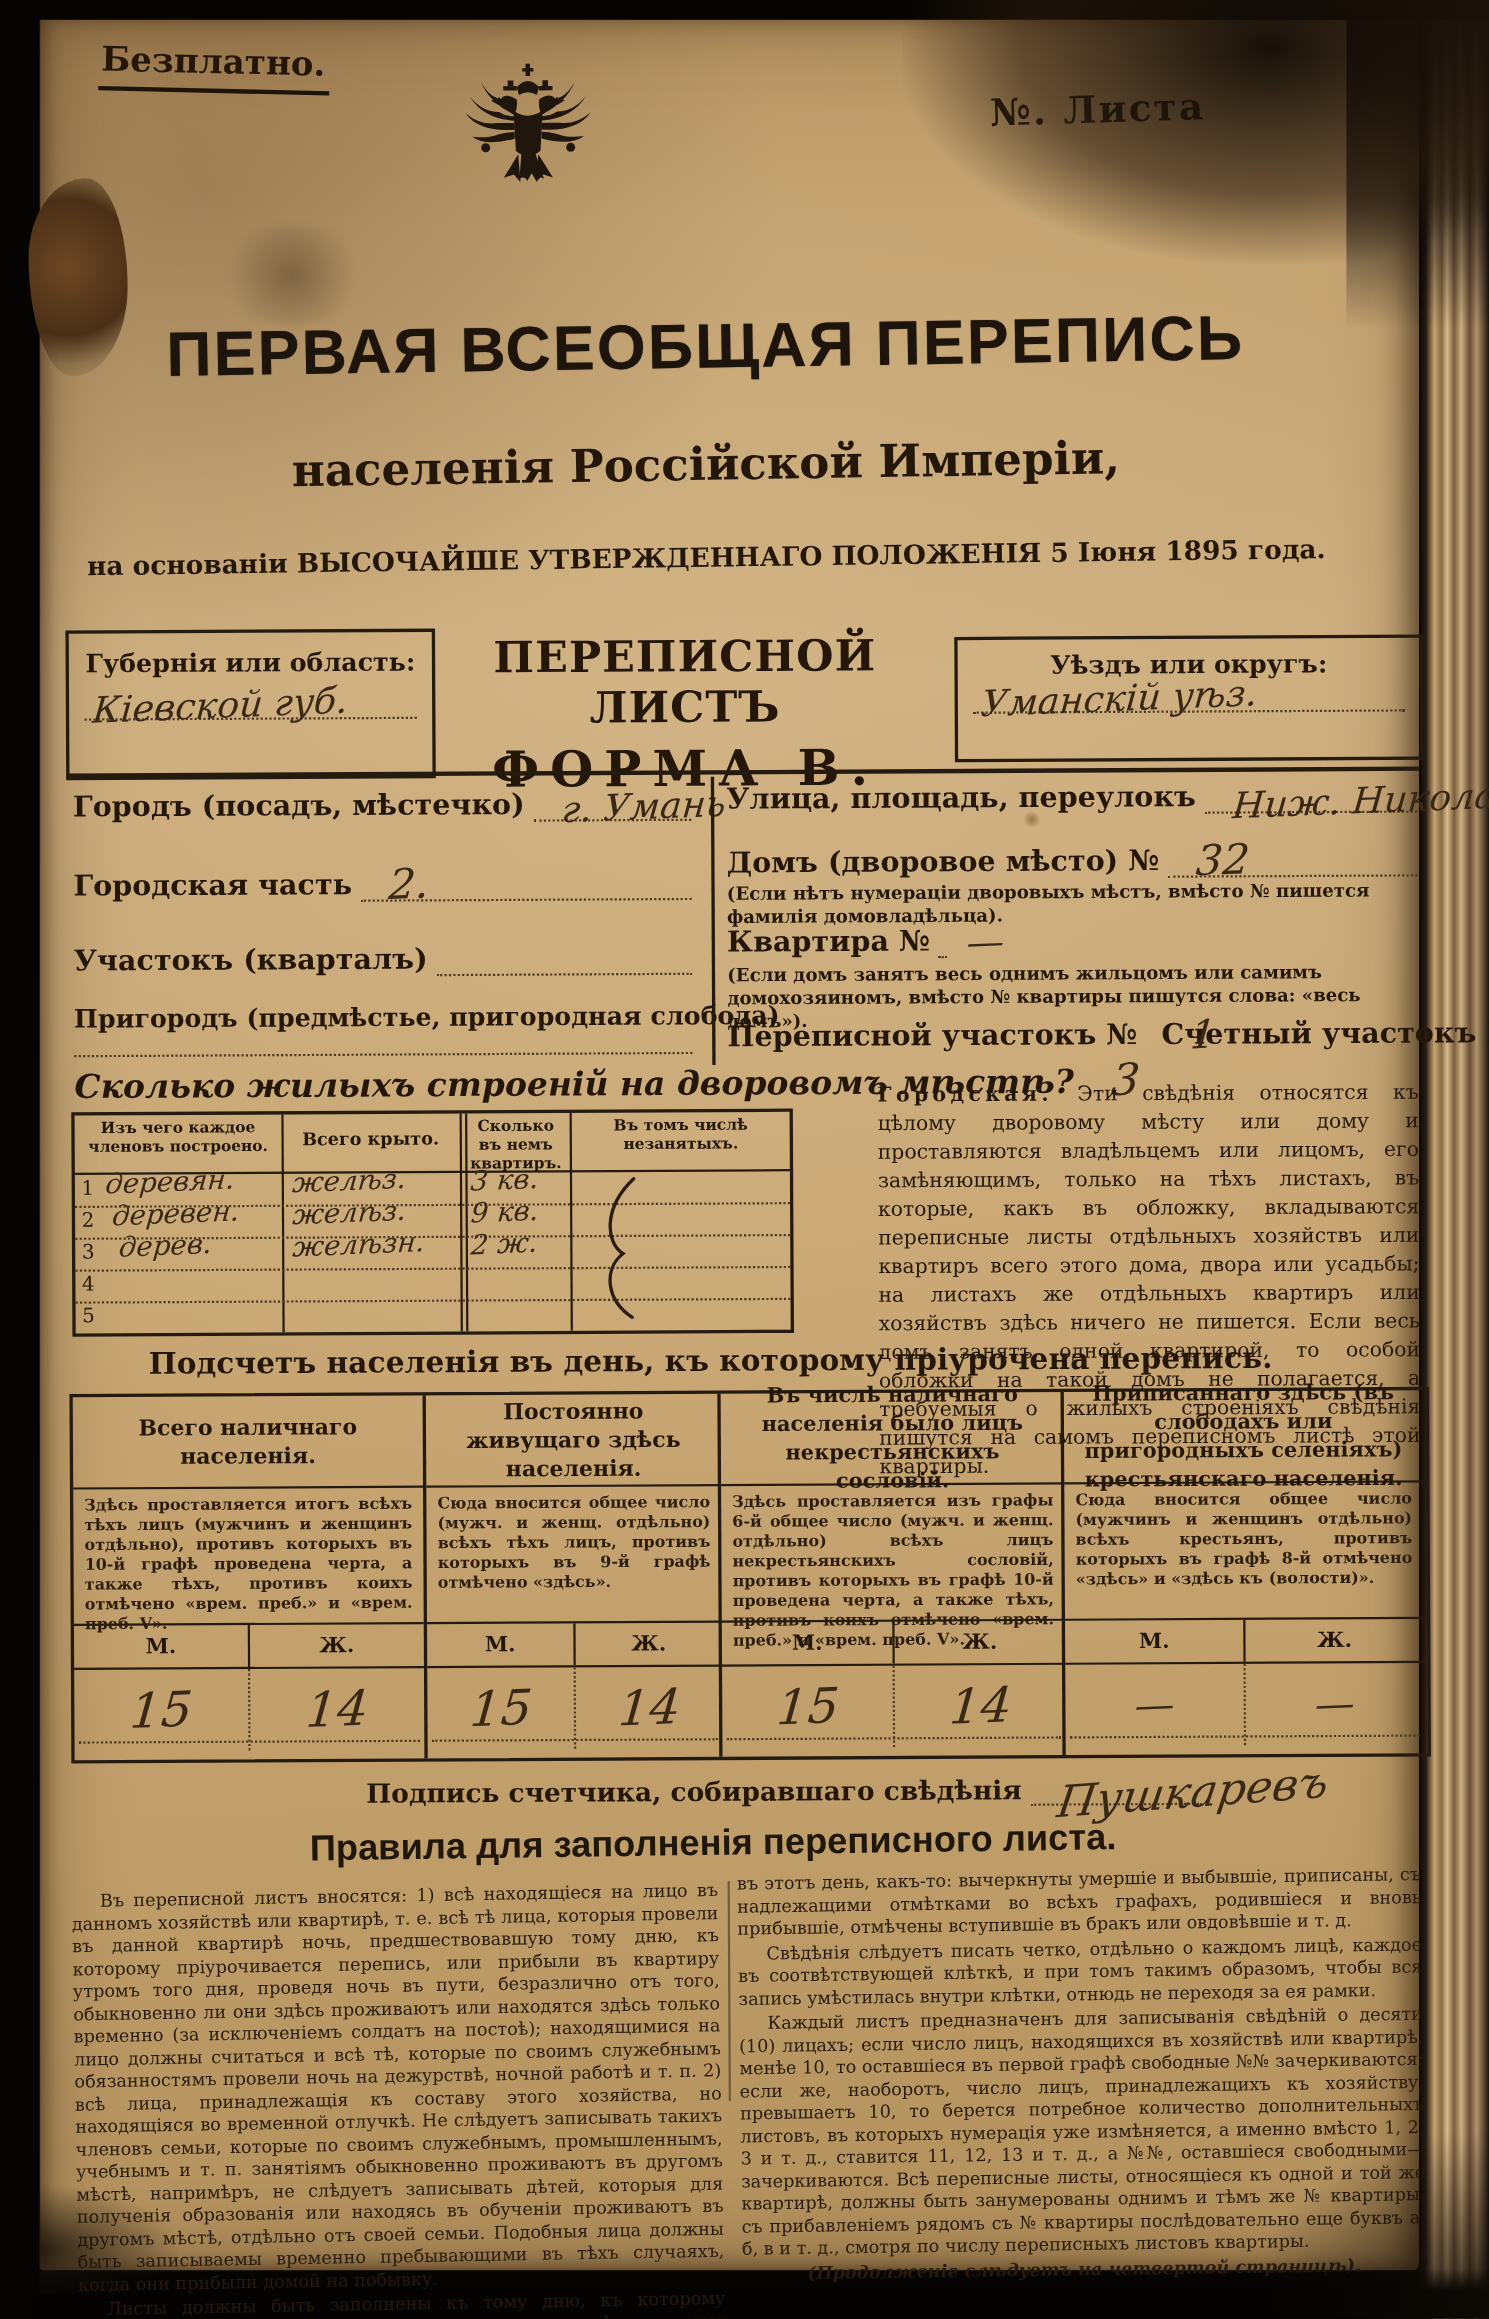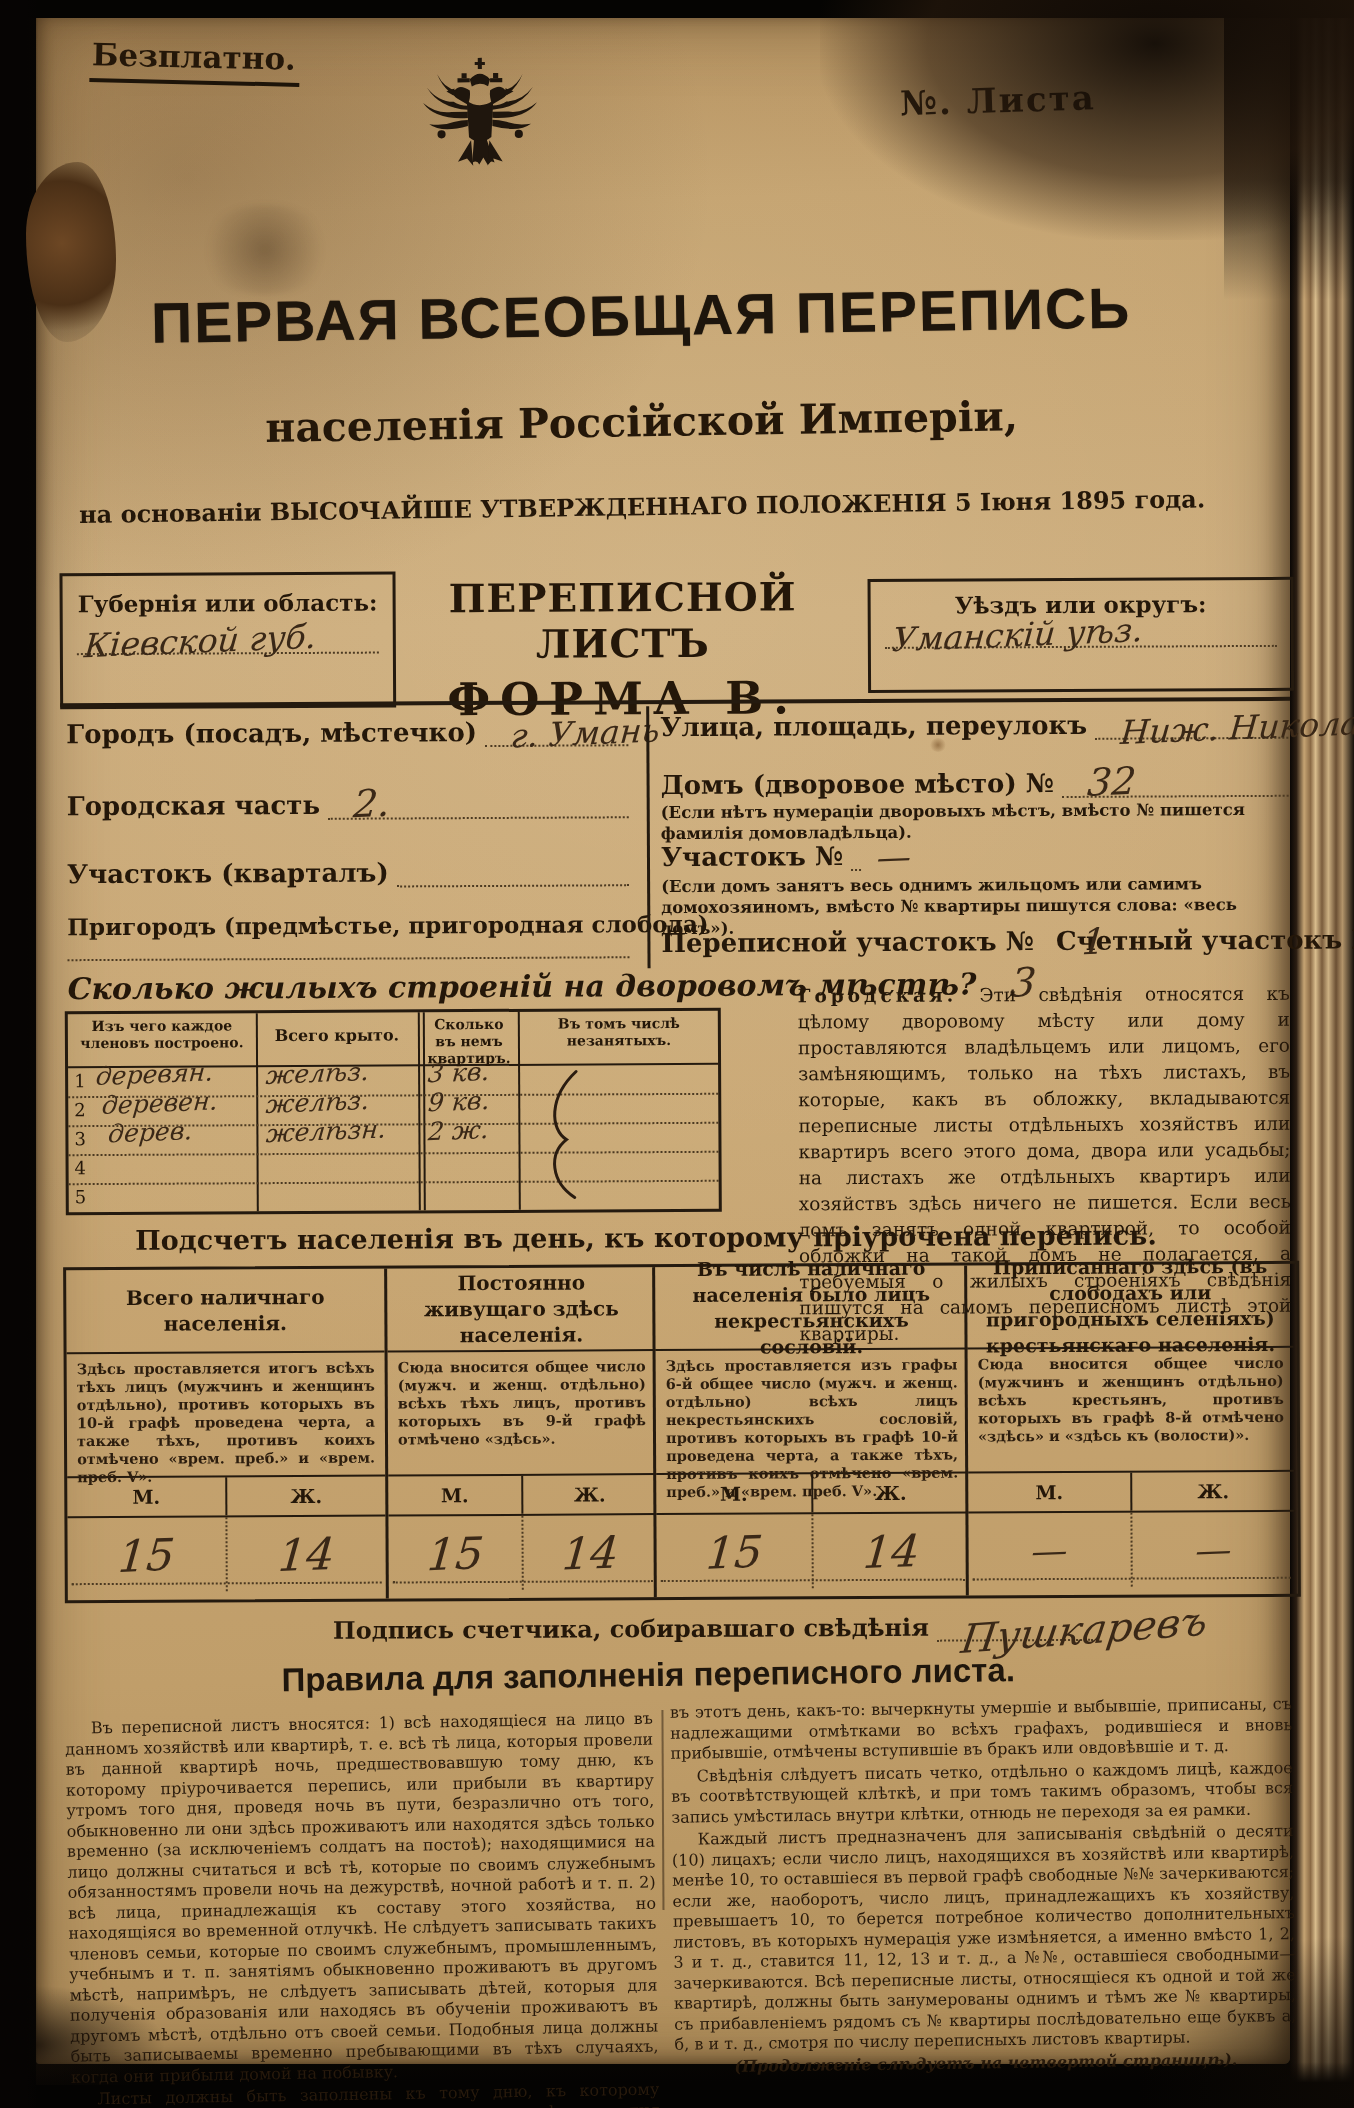--- a/index.html
+++ b/index.html
@@ -216,21 +216,21 @@
         </span>
     </div>
     <div class="abs field" style="left:662px;top:770px;width:628px;">
       <span class="lbl">Домъ (дворовое мѣсто) №</span>
       <span class="fill">
           <span class="hw" style="font-size:38px;">32</span>
         </span>
     </div>
     <div class="abs note" style="left:662px;top:802px;width:628px;">(Если нѣтъ нумераціи дворовыхъ мѣстъ, вмѣсто № пишется фамилія домовладѣльца).</div>
     <div class="abs field" style="left:662px;top:842px;width:200px;">
-      <span class="lbl">Участокъ №</span>
+      <span class="lbl">Квартира №</span>
       <span class="fill">
           <span class="hw" style="font-size:34px;">—</span>
         </span>
     </div>
     <div class="abs note" style="left:662px;top:876px;width:614px;">(Если домъ занятъ весь однимъ жильцомъ или самимъ домохозяиномъ, вмѣсто № квартиры пишутся слова: «весь домъ»).</div>
     <div class="abs field" style="left:662px;top:928px;width:600px;">
       <span class="lbl">Переписной участокъ №</span>
       <span class="fill" style="max-width:110px;">
           <span class="hw" style="font-size:36px;left:40px;">1</span>
         </span>

